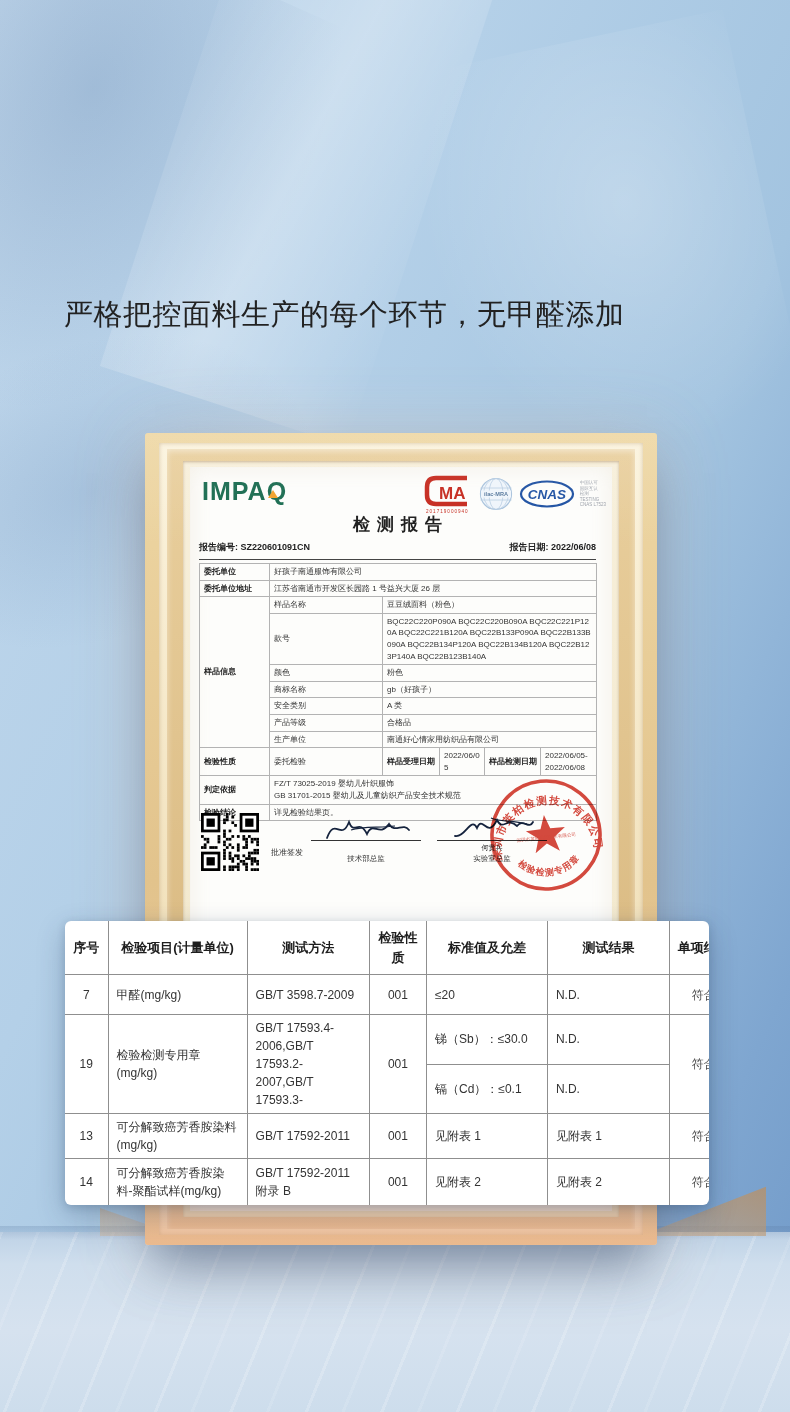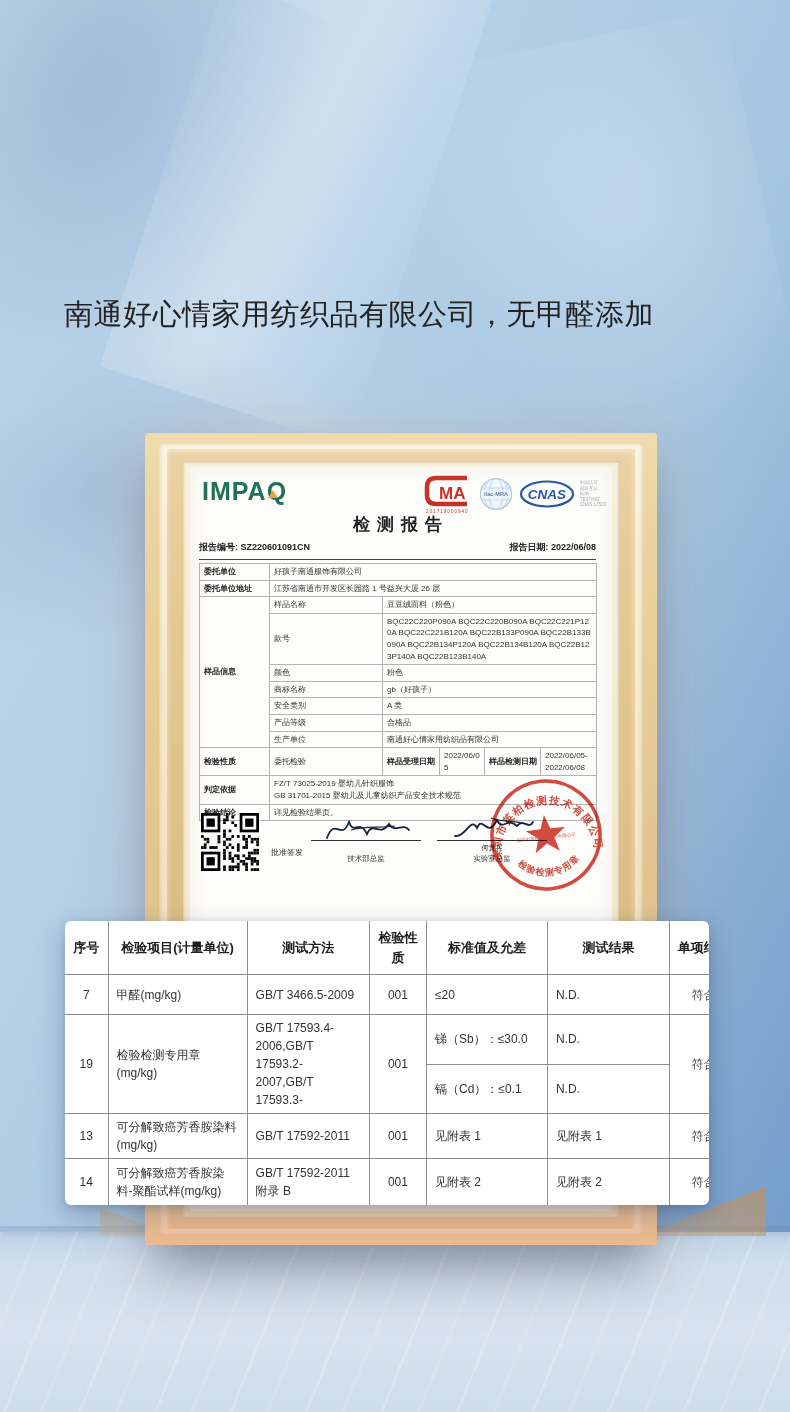--- a/index.html
+++ b/index.html
@@ -87,21 +87,21 @@
 
   <div class="wall-streak streak1"></div>
   <div class="wall-streak streak2"></div>
   <div class="wall-streak streak3"></div>
   <div class="wall-streak streak4"></div>
   <div class="floor"></div>
   <div class="warm-wedge-r"></div>
   <div class="warm-wedge-l"></div>
 
   <div class="hero-desc">
-    <div>南通好心情家用纺织品有限公司，无甲醛添加</div>
+    <div>严格把控面料生产的每个环节，无甲醛添加</div>
   </div>
 
   <div class="frame">
    <div class="f2">
         <div class="f3">
           <div class="f4">
     <div class="paper">
 
       <div class="logo">
         <span>IMPAQ</span>
@@ -436,21 +436,21 @@
             <th>检验项目(计量单位)</th>
             <th>测试方法</th>
             <th>检验性质</th>
             <th>标准值及允差</th>
             <th>测试结果</th>
             <th>单项结论</th>
       </tr>
       <tr style="height:40px">
         <td class="num">7</td>
             <td>甲醛(mg/kg)</td>
-            <td>GB/T 3466.5-2009</td>
+            <td>GB/T 3598.7-2009</td>
             <td class="num">001</td>
             <td>≤20</td>
             <td>N.D.</td>
             <td class="ok">符合</td>
       </tr>
       <tr style="height:34px">
         <td class="num" rowspan="2">19</td>
         <td rowspan="2">检验检测专用章(mg/kg)</td>
         <td rowspan="2">GB/T 17593.4-2006,GB/T 17593.2-2007,GB/T 17593.3-</td>
         <td class="num" rowspan="2">001</td>

